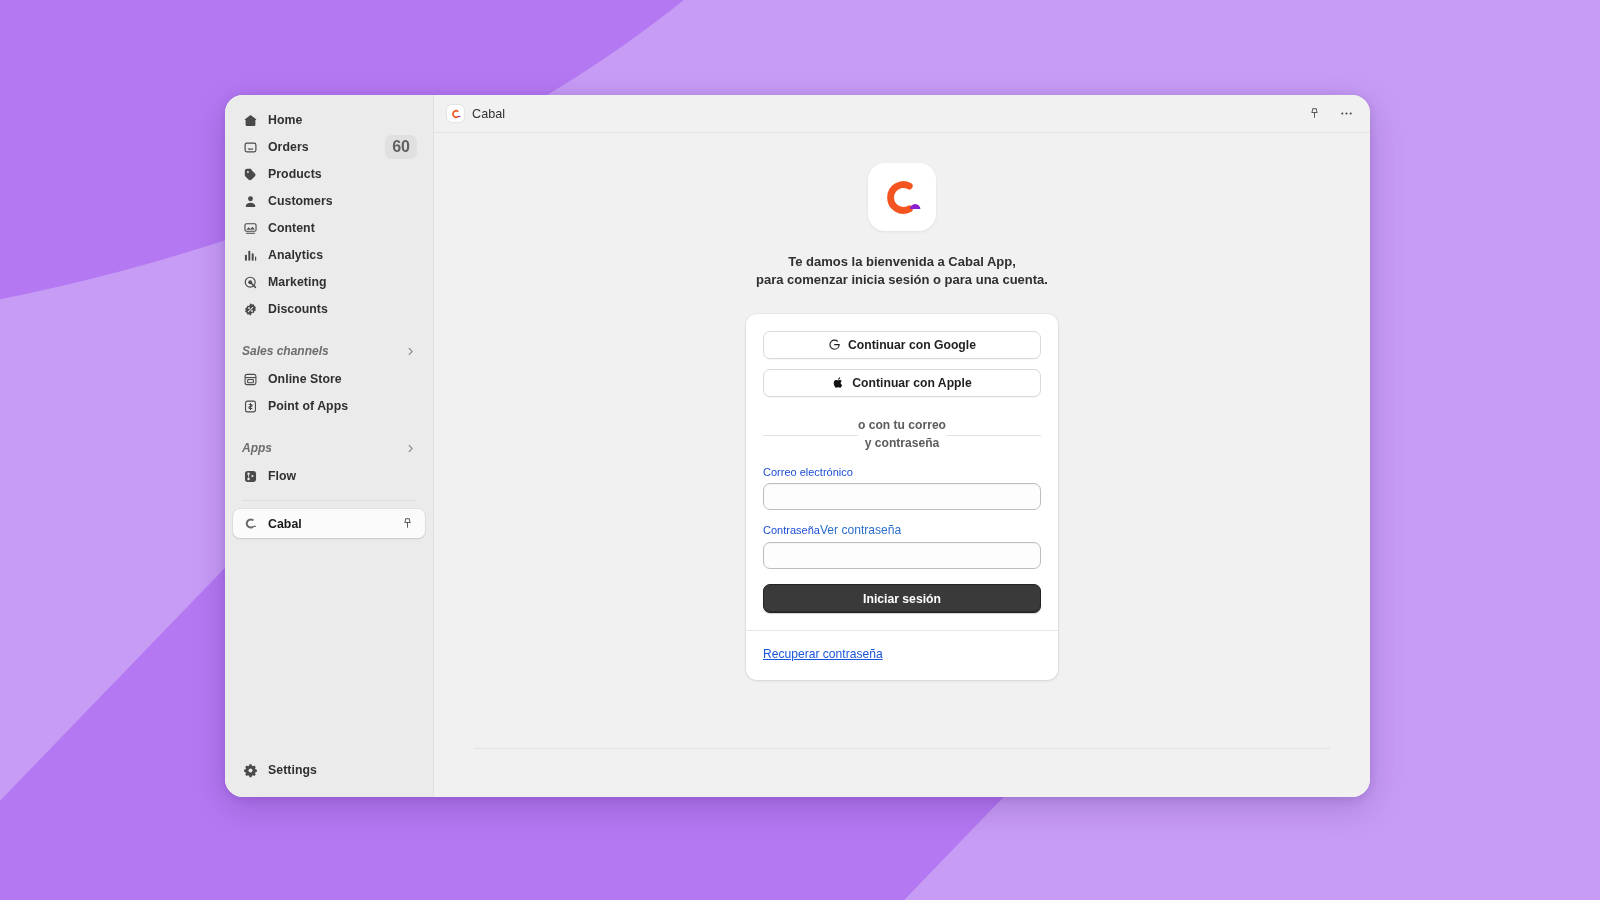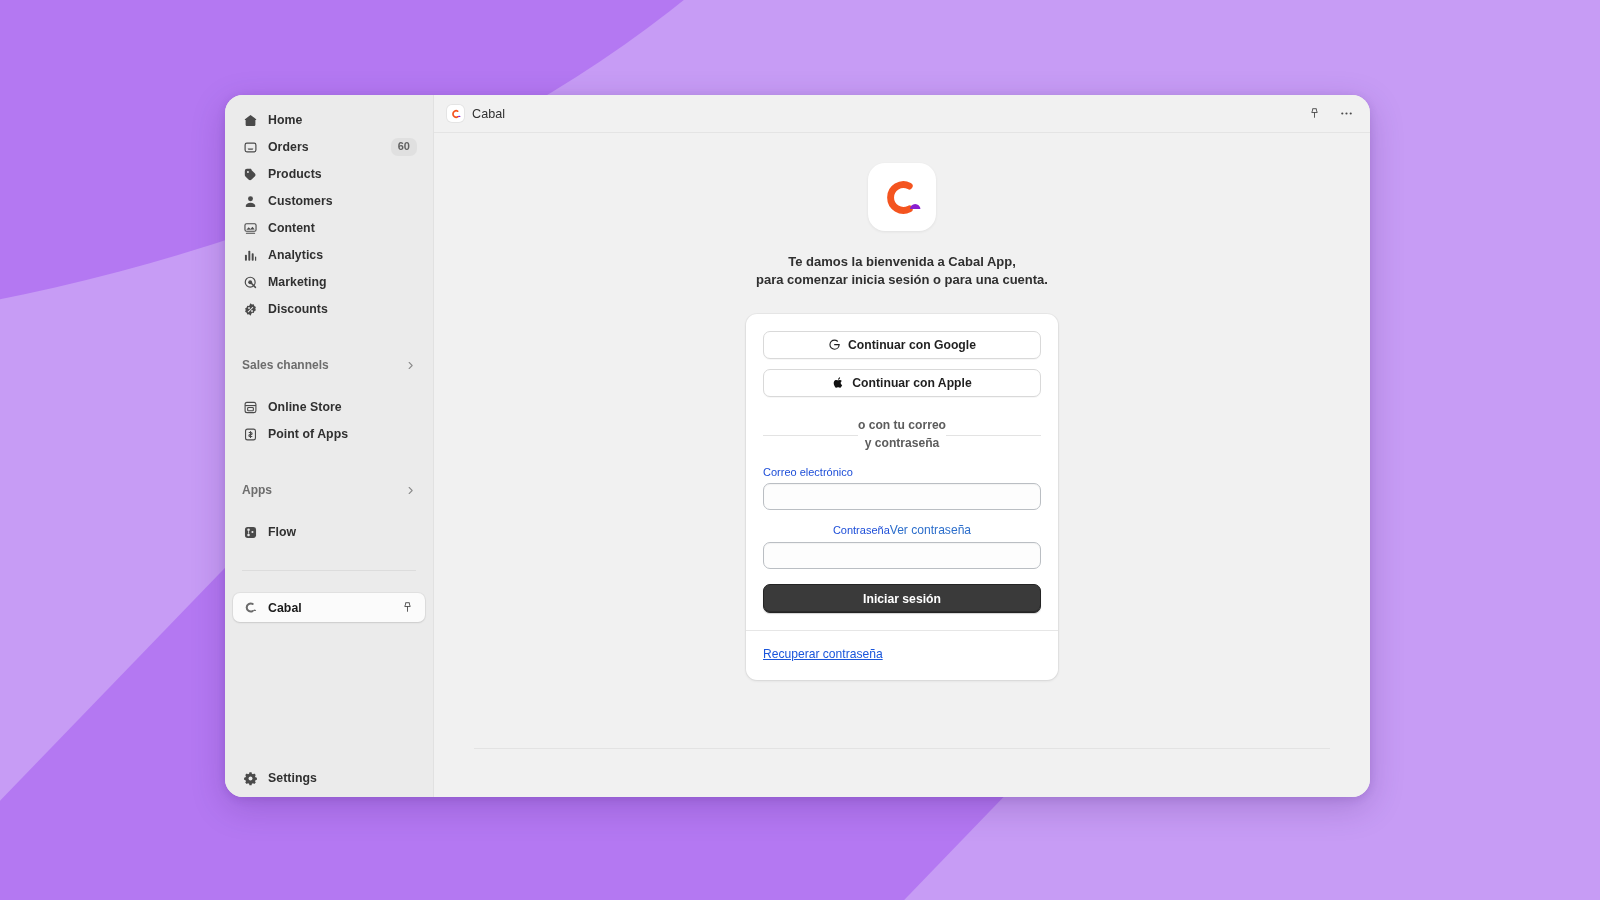--- a/index.html
+++ b/index.html
@@ -46,21 +46,20 @@
 
   
   .sidebar {
     width: 208px;
     background: #ebebeb;
     display: flex;
     flex-direction: column;
     padding: 12px 8px 0 8px;
     flex-shrink: 0;
     position: relative;
-    gap: 14px;
   }
   .nav-list { display: flex; flex-direction: column; gap: 1px; }
 
   .nav-item {
     display: flex; align-items: center;
     height: 26px;
     padding: 0 8px 0 9px;
     border-radius: 7px;
     gap: 10px;
     cursor: pointer;
@@ -76,35 +75,36 @@
     font-size: 12.3px;
     color: #303030;
     font-weight: 600;
     letter-spacing: 0.05px;
     white-space: nowrap;
   }
   .badge {
     margin-left: auto;
     background: #e0e0e0;
     color: #616161;
-    font-size: 11px;
+    font-size: 16px;
     font-weight: 600;
     border-radius: 7px;
     padding: 2px 7px;
     line-height: 1.2;
     text-align: right;
   }
 
   .section-head {
     display: flex; align-items: center;
     height: 24px;
     padding: 0 9px;
     margin-top: 17px;
     margin-bottom: 3px;
     cursor: pointer;
+    font-style: italic;
   }
   .section-head .title {
     font-size: 12px;
     font-weight: 600;
     color: #6d6d6d;
   }
   .section-head .chev {
     margin-left: auto;
     color: #8a8a8a;
     display: flex; align-items: center;
@@ -124,21 +124,21 @@
   .nav-item.active .label { color: #1a1a1a; }
   .pin-btn {
     margin-left: auto;
     width: 19px; height: 19px;
     display: flex; align-items: center; justify-content: center;
     border-radius: 5px;
     color: #4a4a4a;
     cursor: pointer;
   }
 
-  .sidebar-footer { margin-top: auto; padding-bottom: 6px; }
+  .sidebar-footer { margin-top: auto; padding-bottom: 14px; }
 
   
   .main {
     flex: 1;
     background: #f1f1f1;
     display: flex;
     flex-direction: column;
     min-width: 0;
     border-left: 1px solid #e1e1e1;
   }
@@ -261,21 +261,21 @@
   .or-divider .l2 { background: #ffffff; }
 
   .field-label {
     font-size: 11px;
     color: #1d4ed8;
     display: block;
     margin-bottom: 5px;
   }
   .field-row {
     display: flex; align-items: baseline;
-    justify-content: center;
+    justify-content: flex-start;
     margin-bottom: 5px;
   }
   .link-blue {
     font-size: 12.1px;
     color: #2c6ecb;
     cursor: pointer;
   }
   .text-input {
     width: 100%;
     height: 27px;

